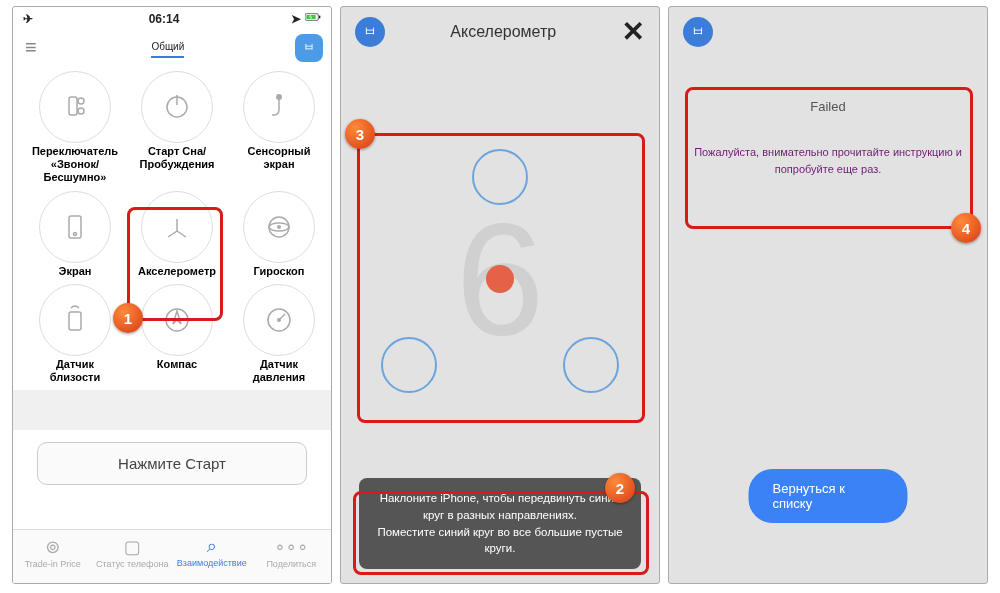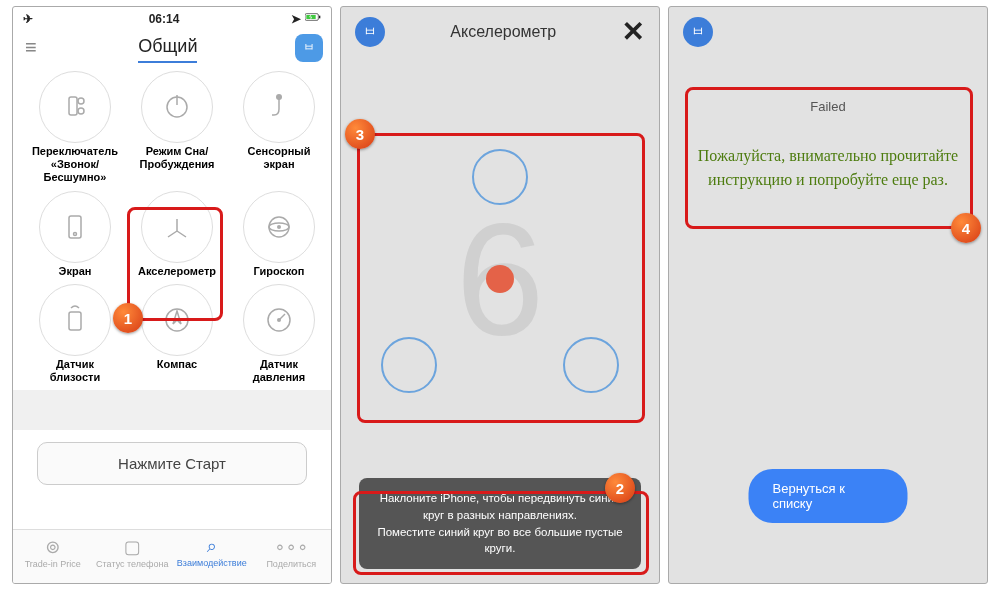--- a/index.html
+++ b/index.html
@@ -8,21 +8,21 @@
   .panel { position: relative; width: 320px; height: 578px; background: #f0f0f0; border: 1px solid #aaa; border-radius: 3px; overflow: hidden; }
   .p1 { background: #fff; }
   .p2, .p3 { background: #e2e2e2; }
 
   
   .status-bar { display: flex; justify-content: space-between; align-items: center; padding: 4px 10px 2px; font-size: 12px; font-weight: 600; color: #222; }
   .sb-left, .sb-right { display: flex; gap: 4px; align-items: center; }
   .sb-right svg { width: 16px; height: 12px; }
   .nav { display: flex; align-items: center; padding: 4px 8px 0; position: relative; }
   .menu-btn { font-size: 20px; color: #888; padding: 4px; }
-  .tabs { flex: 1; display: flex; justify-content: center; gap: 18px; font-size: 18px; }
+  .tabs { flex: 1; display: flex; justify-content: center; gap: 18px; font-size: 10px; }
   .tab { color: #222; padding: 4px 0; text-align:center; }
   .tab.active { border-bottom: 2px solid #3c7dd9; }
   .badge-btn { width: 28px; height: 28px; background: #4d9ae6; border-radius: 8px; display:flex; align-items:center; justify-content:center; font-size:12px; color:#fff; position:relative; }
   .grid { display: grid; grid-template-columns: repeat(3,1fr); padding: 4px 6px; background:#fff; }
   .cell { text-align:center; padding: 4px 2px 2px; margin-left: 10px; }
   .circ { width: 72px; height: 72px; border: 1px solid #ddd; border-radius: 50%; margin: 0 auto; display:flex; align-items:center; justify-content:center; }
   .circ svg { width: 32px; height: 32px; stroke:#aaa; fill:none; stroke-width:1.5; }
   .lbl { font-size: 11px; font-weight:600; line-height:1.2; margin-top:2px; white-space: pre-line; }
   .start-btn { margin: 12px 24px; padding: 12px; text-align:center; border:1px solid #ccc; border-radius:10px; font-size:15px; color:#444; background:#fafafa; }
   .bottom-bar { display:flex; border-top:1px solid #ddd; background:#fafafa; position:absolute; bottom:0; left:0; right:0; height:54px; }
@@ -41,21 +41,21 @@
   .tgt.t1 { left:50%; top:0; transform:translateX(-50%); }
   .tgt.t2 { left:12px; bottom:16px; }
   .tgt.t3 { right:12px; bottom:16px; }
   .ball { position:absolute; width:28px; height:28px; background:#e46248; border-radius:50%; left:50%; top:50%; transform:translate(-50%,-50%); }
   .instr-box { position:absolute; left:18px; right:18px; bottom:14px; background:#555; color:#fff; font-size:11.5px; line-height:1.45; padding:12px 14px; border-radius:8px; text-align:center; }
 
   
   .p3-head { padding:10px 14px; }
   .result-box { position:absolute; left:20px; right:20px; top:92px; text-align:center; }
   .res-title { font-size:13px; color:#555; margin-bottom:30px; }
-  .res-msg { font-size:16px; color:#4d7c0f; line-height:1.5;font-family:Liberation Serif, serif; }
+  .res-msg { font-size:11px; color:#701a75; line-height:1.5; }
   .back-btn { position:absolute; left:50%; bottom:60px; transform:translateX(-50%); background:#3b82f6; color:#fff; padding:12px 24px; border-radius:24px; font-size:13px; }
 
   
   .callout-box { position:absolute; border:3px solid #d81a1a; border-radius:8px; pointer-events:none; }
   .callout-num { position:absolute; width:30px; height:30px; border-radius:50%; background: radial-gradient(circle at 35% 30%, #ff8a3a, #d63a14); color:#fff; font-weight:700; display:flex; align-items:center; justify-content:center; font-size:15px; box-shadow:0 1px 3px rgba(0,0,0,.4); z-index:10; }
 </style>
 </head>
 <body>
 
 <div class="panels">
@@ -105,21 +105,21 @@
           </div>
         <div class="lbl">Переключатель «Звонок/Бесшумно»</div>
       </div>
       <div class="cell">
         <div class="circ">
             <svg>
               <circle cx="16" cy="16" r="10"></circle>
               <line x1="16" y1="4" x2="16" y2="14"></line>
             </svg>
           </div>
-        <div class="lbl">Режим Сна/Пробуждения</div>
+        <div class="lbl">Старт Сна/Пробуждения</div>
       </div>
       <div class="cell">
         <div class="circ">
             <svg>
               <path d="M16 8 v10 q0 6 -5 6 h-2"></path>
               <circle cx="16" cy="6" r="3" fill="#aaa" stroke="none"></circle>
             </svg>
           </div>
         <div class="lbl">Сенсорный экран</div>
       </div>

